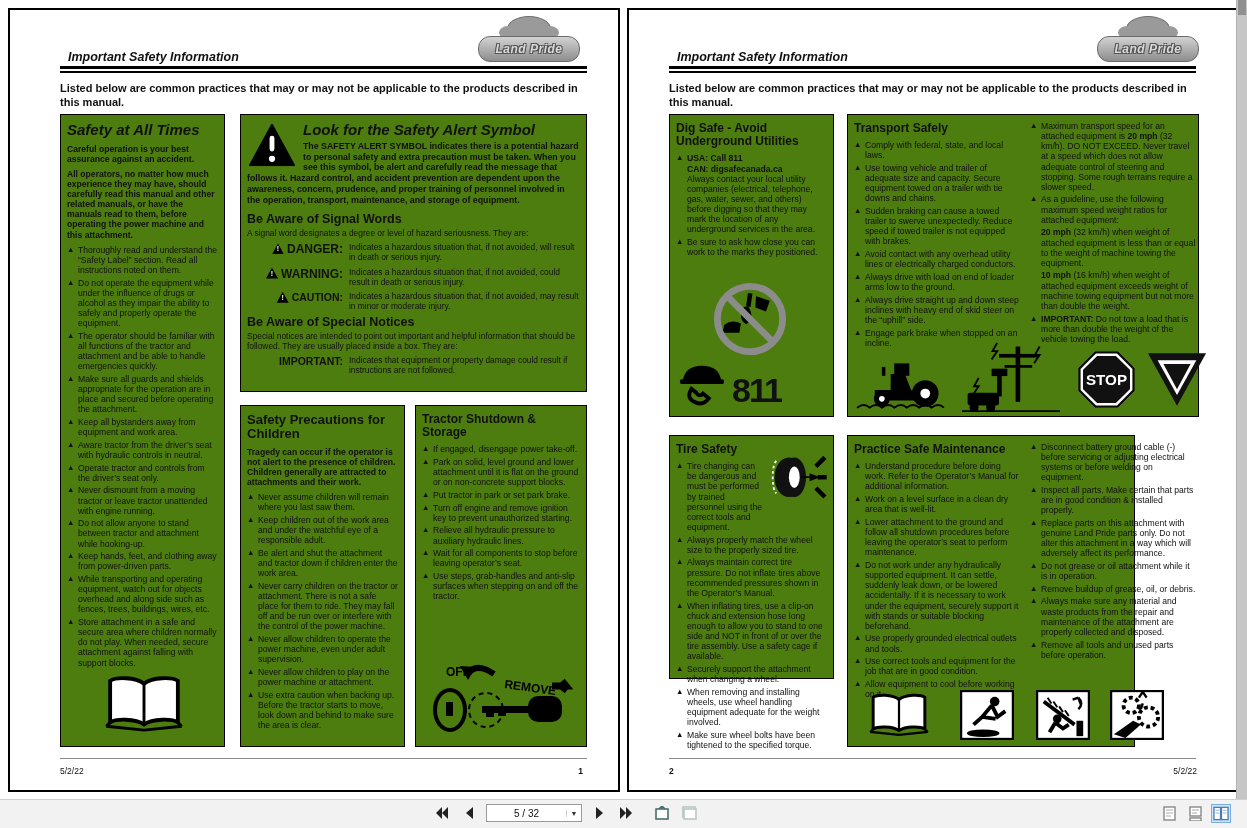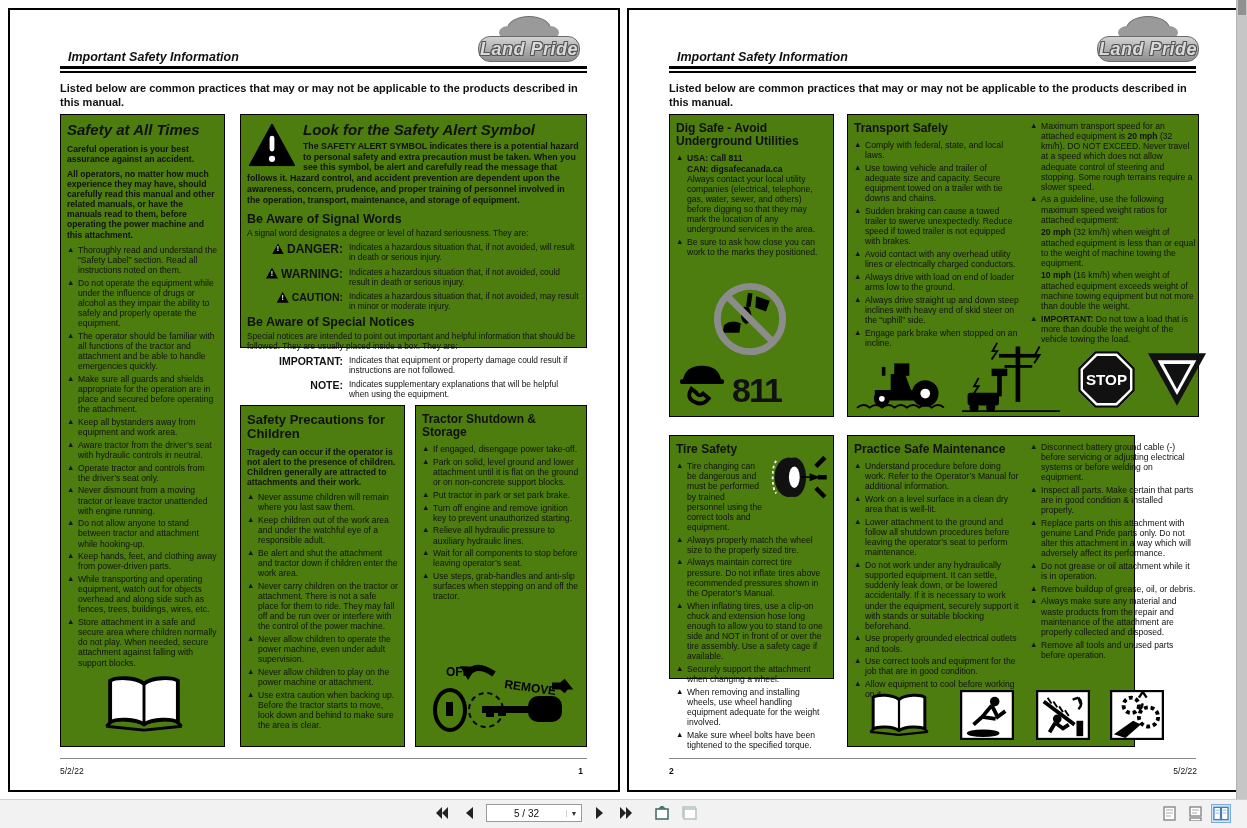--- a/index.html
+++ b/index.html
@@ -7,21 +7,21 @@
        font-family:"Liberation Sans","DejaVu Sans",sans-serif;color:#111;}
   .page{position:absolute;top:8px;width:612px;height:784px;border:2px solid #000;background:#fff;box-sizing:border-box;}
   #page-left{left:8px;}
   #page-right{left:627px;}
   .hdr-title{position:absolute;left:58px;top:40px;font-size:12.5px;font-weight:bold;font-style:italic;}
   .logo{position:absolute;left:468px;top:6px;width:102px;height:48px;}
   .logo-cloud{width:42px;height:24px;background:#9a9a9a;border:1px solid #6e6e6e;border-radius:55% 55% 45% 45%;margin:0 auto -6px auto;position:relative;}
   .logo-cloud:before{content:"";position:absolute;left:-9px;top:9px;width:18px;height:13px;background:#9a9a9a;border-radius:50%;}
   .logo-cloud:after{content:"";position:absolute;right:-9px;top:9px;width:18px;height:13px;background:#9a9a9a;border-radius:50%;}
   .logo-banner{position:relative;height:24px;border-radius:12px;background:linear-gradient(#d2d2d2,#8d8d8d);border:1.5px solid #6a6a6a;display:flex;align-items:center;justify-content:center;}
-  .logo-banner span{font-weight:bold;font-style:italic;font-size:18px;color:#d9d9d9;letter-spacing:.5px;
+  .logo-banner span{font-weight:bold;font-style:italic;font-size:12px;color:#d9d9d9;letter-spacing:.5px;
      text-shadow:1px 1px 0 #555,-1px -1px 0 #555,1px -1px 0 #555,-1px 1px 0 #555;}
   .dbl-rule{position:absolute;left:50px;top:56px;width:527px;height:7px;border-top:3.5px solid #000;border-bottom:2px solid #000;box-sizing:border-box;}
   .intro{position:absolute;left:50px;top:72px;width:524px;font-size:11px;font-weight:bold;line-height:1.25;}
   .sbox{position:absolute;border:1.5px solid #000;box-sizing:border-box;padding:6px 6px;background:#4d7c0f;}
   .sec-title{font-size:12px;font-weight:bold;line-height:1.1;margin:1px 0 5px 0;}
   .sec-title.italic{font-size:15px;font-style:italic;}
   .lead{font-size:8.6px;font-weight:bold;line-height:1.18;margin:0 0 5px 0;}
   .bullet{display:flex;font-size:8.6px;line-height:1.18;margin:0 0 2.5px 0;}
   .bullet .tri{flex:0 0 11px;font-size:7.5px;line-height:1.3;}
   .bullet .bt{flex:1;white-space:pre-line;}
@@ -139,21 +139,21 @@
         <div class="bullet">
           <span class="tri">▲</span>
           <span class="bt"><span>Store attachment in a safe and secure area where children normally do not play. When needed, secure attachment against falling with support blocks.</span></span>
         </div>
       </div>
     <svg class="icon-abs" style="left:42px;bottom:12px;width:82px;height:60px;">
         <use href="#sym-book"></use>
       </svg>
   </div>
 
-  <div class="sbox" style="left:230px;top:104px;width:347px;height:234px;">
+  <div class="sbox" style="left:230px;top:104px;width:347px;height:278px;">
     <svg class="big-tri" viewBox="0 0 50 46">
         <use href="#sym-alert-tri"></use>
       </svg>
     <div class="alert-title">Look for the Safety Alert Symbol</div>
     <div class="alert-body">The SAFETY ALERT SYMBOL indicates there is a potential hazard to personal safety and extra precaution must be taken. When you see this symbol, be alert and carefully read the message that follows it. Hazard control, and accident prevention are dependent upon the awareness, concern, prudence, and proper training of personnel involved in the operation, transport, maintenance, and storage of equipment.</div>
     <div class="sub-head">Be Aware of Signal Words</div>
     <div class="sub-intro">A signal word designates a degree or level of hazard seriousness. They are:</div>
     <div>
         <div class="sigrow">
           <span class="siglab big">
@@ -185,26 +185,20 @@
       </div>
     <div class="sub-head" style="margin-top:3px;">Be Aware of Special Notices</div>
     <div class="sub-intro">Special notices are intended to point out important and helpful information that should be followed. They are usually placed inside a box. They are:</div>
     <div>
         <div class="sigrow">
           <span class="siglab">
             <span>IMPORTANT:</span>
           </span>
           <span class="sigtext">Indicates that equipment or property damage could result if instructions are not followed.</span>
         </div>
-        <div class="sigrow">
-          <span class="siglab">
-            <span>NOTE:</span>
-          </span>
-          <span class="sigtext">Indicates supplementary explanations that will be helpful when using the equipment.</span>
-        </div>
       </div>
   </div>
 
   <div class="sbox" style="left:230px;top:395px;width:165px;height:342px;">
     <div class="sec-title" style="font-size:13px;">Safety Precautions for Children</div>
     <div class="lead">Tragedy can occur if the operator is not alert to the presence of children. Children generally are attracted to attachments and their work.</div>
     <div>
         <div class="bullet">
           <span class="tri">▲</span>
           <span class="bt"><span>Never assume children will remain where you last saw them.</span></span>

